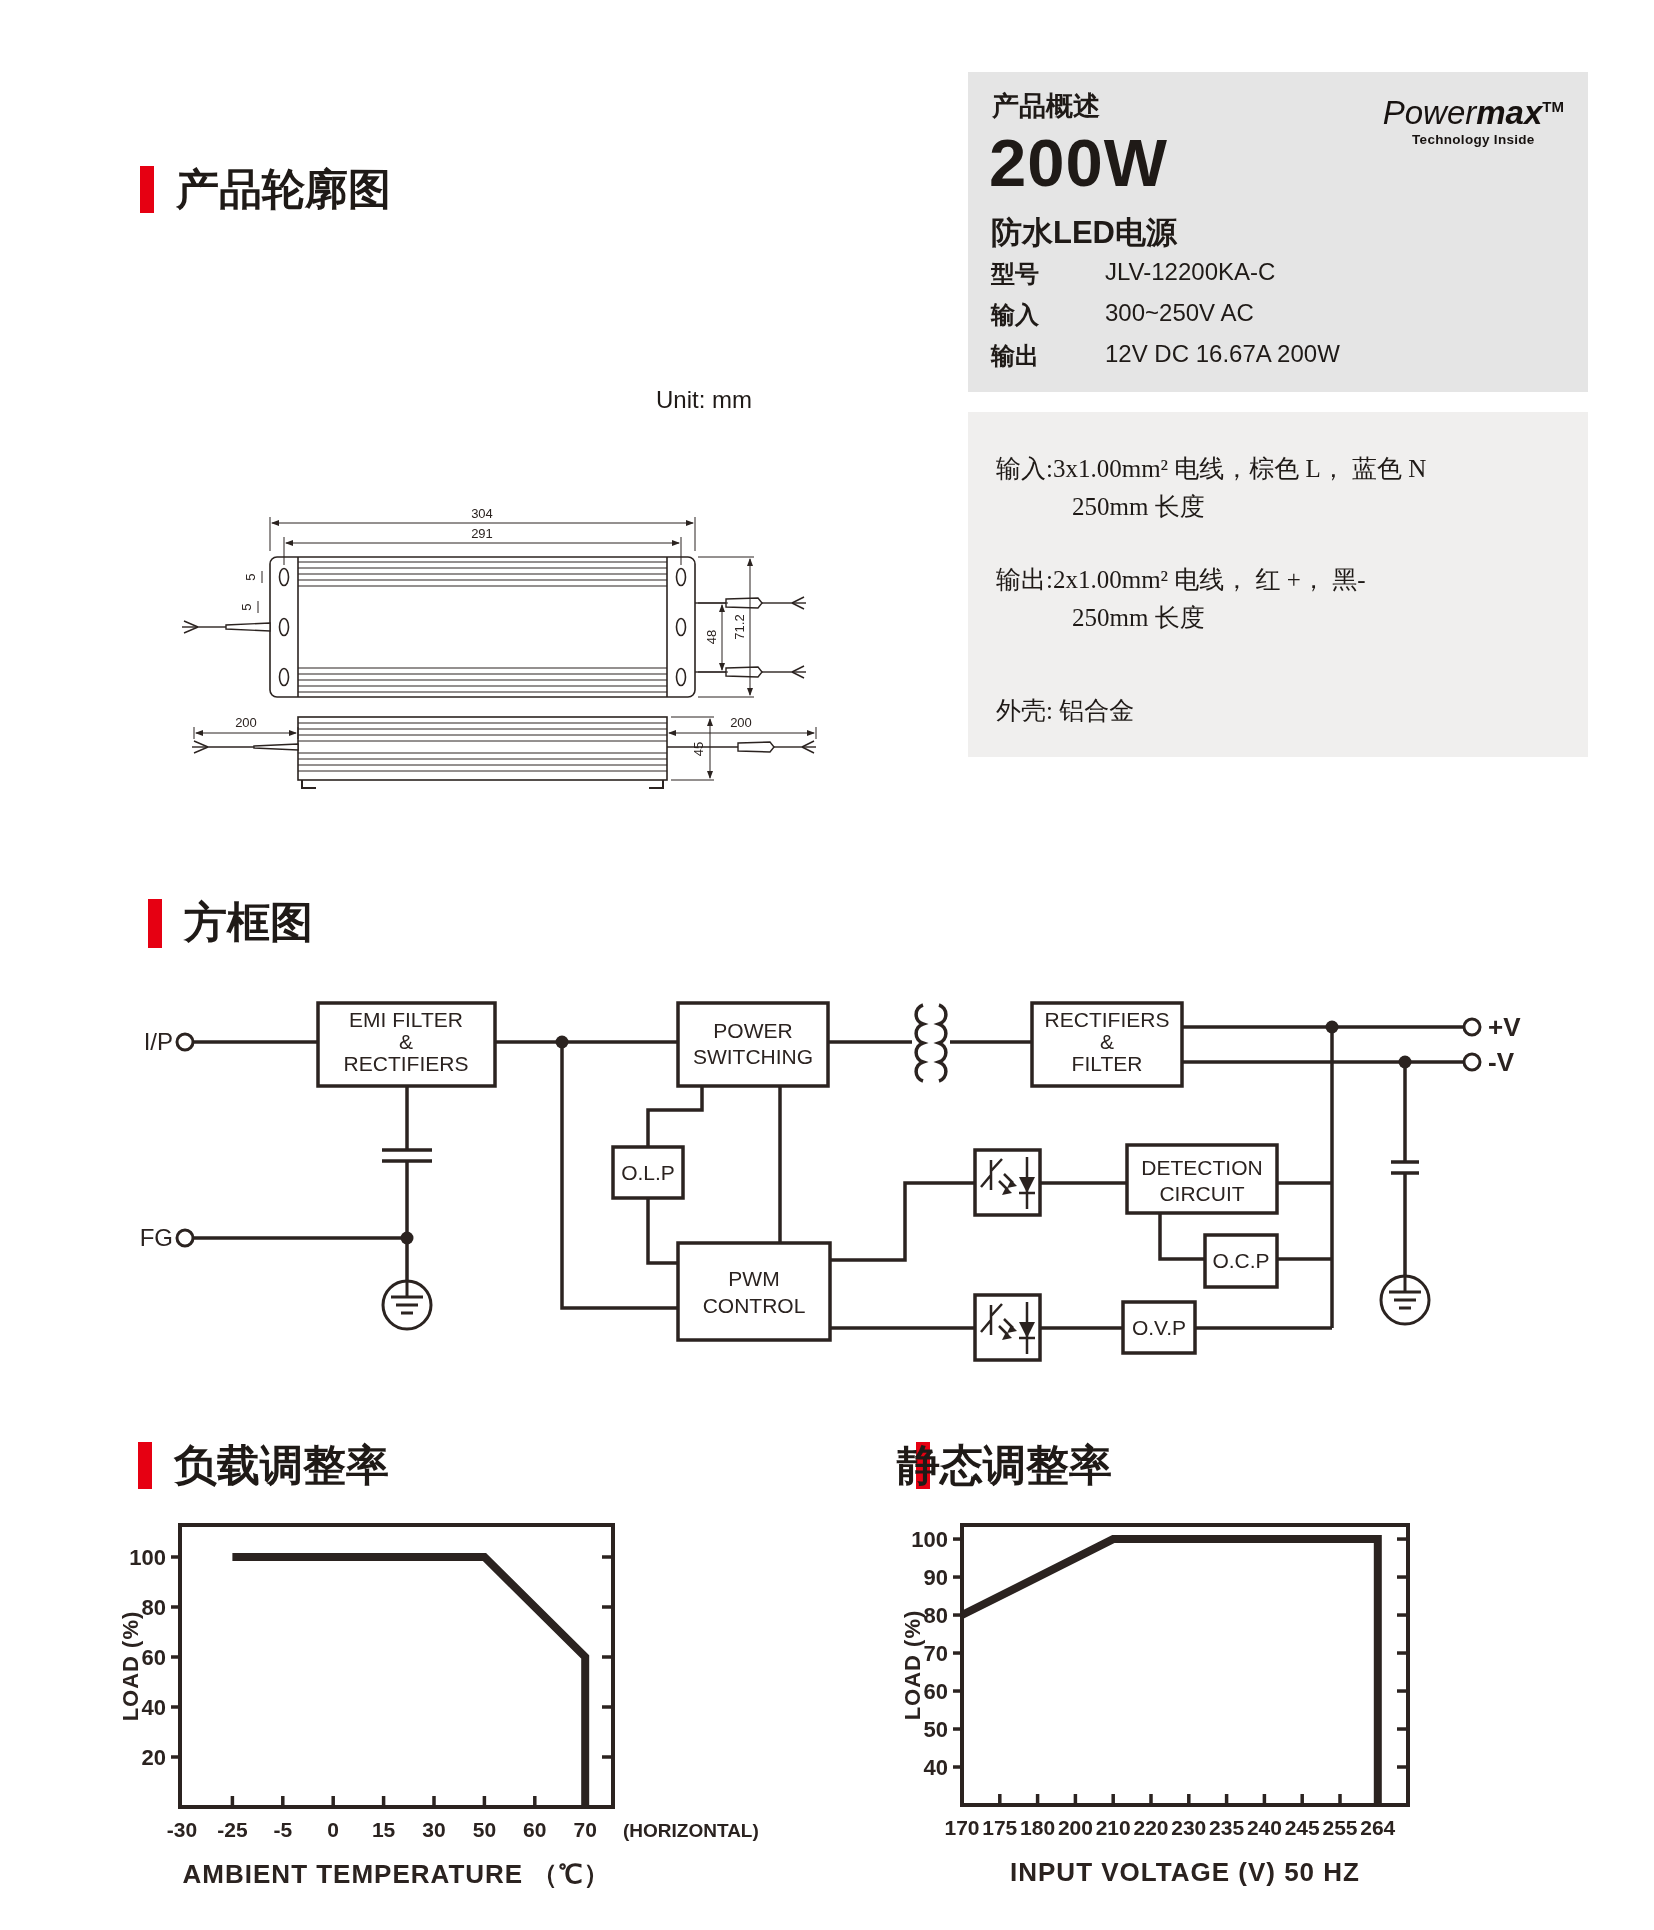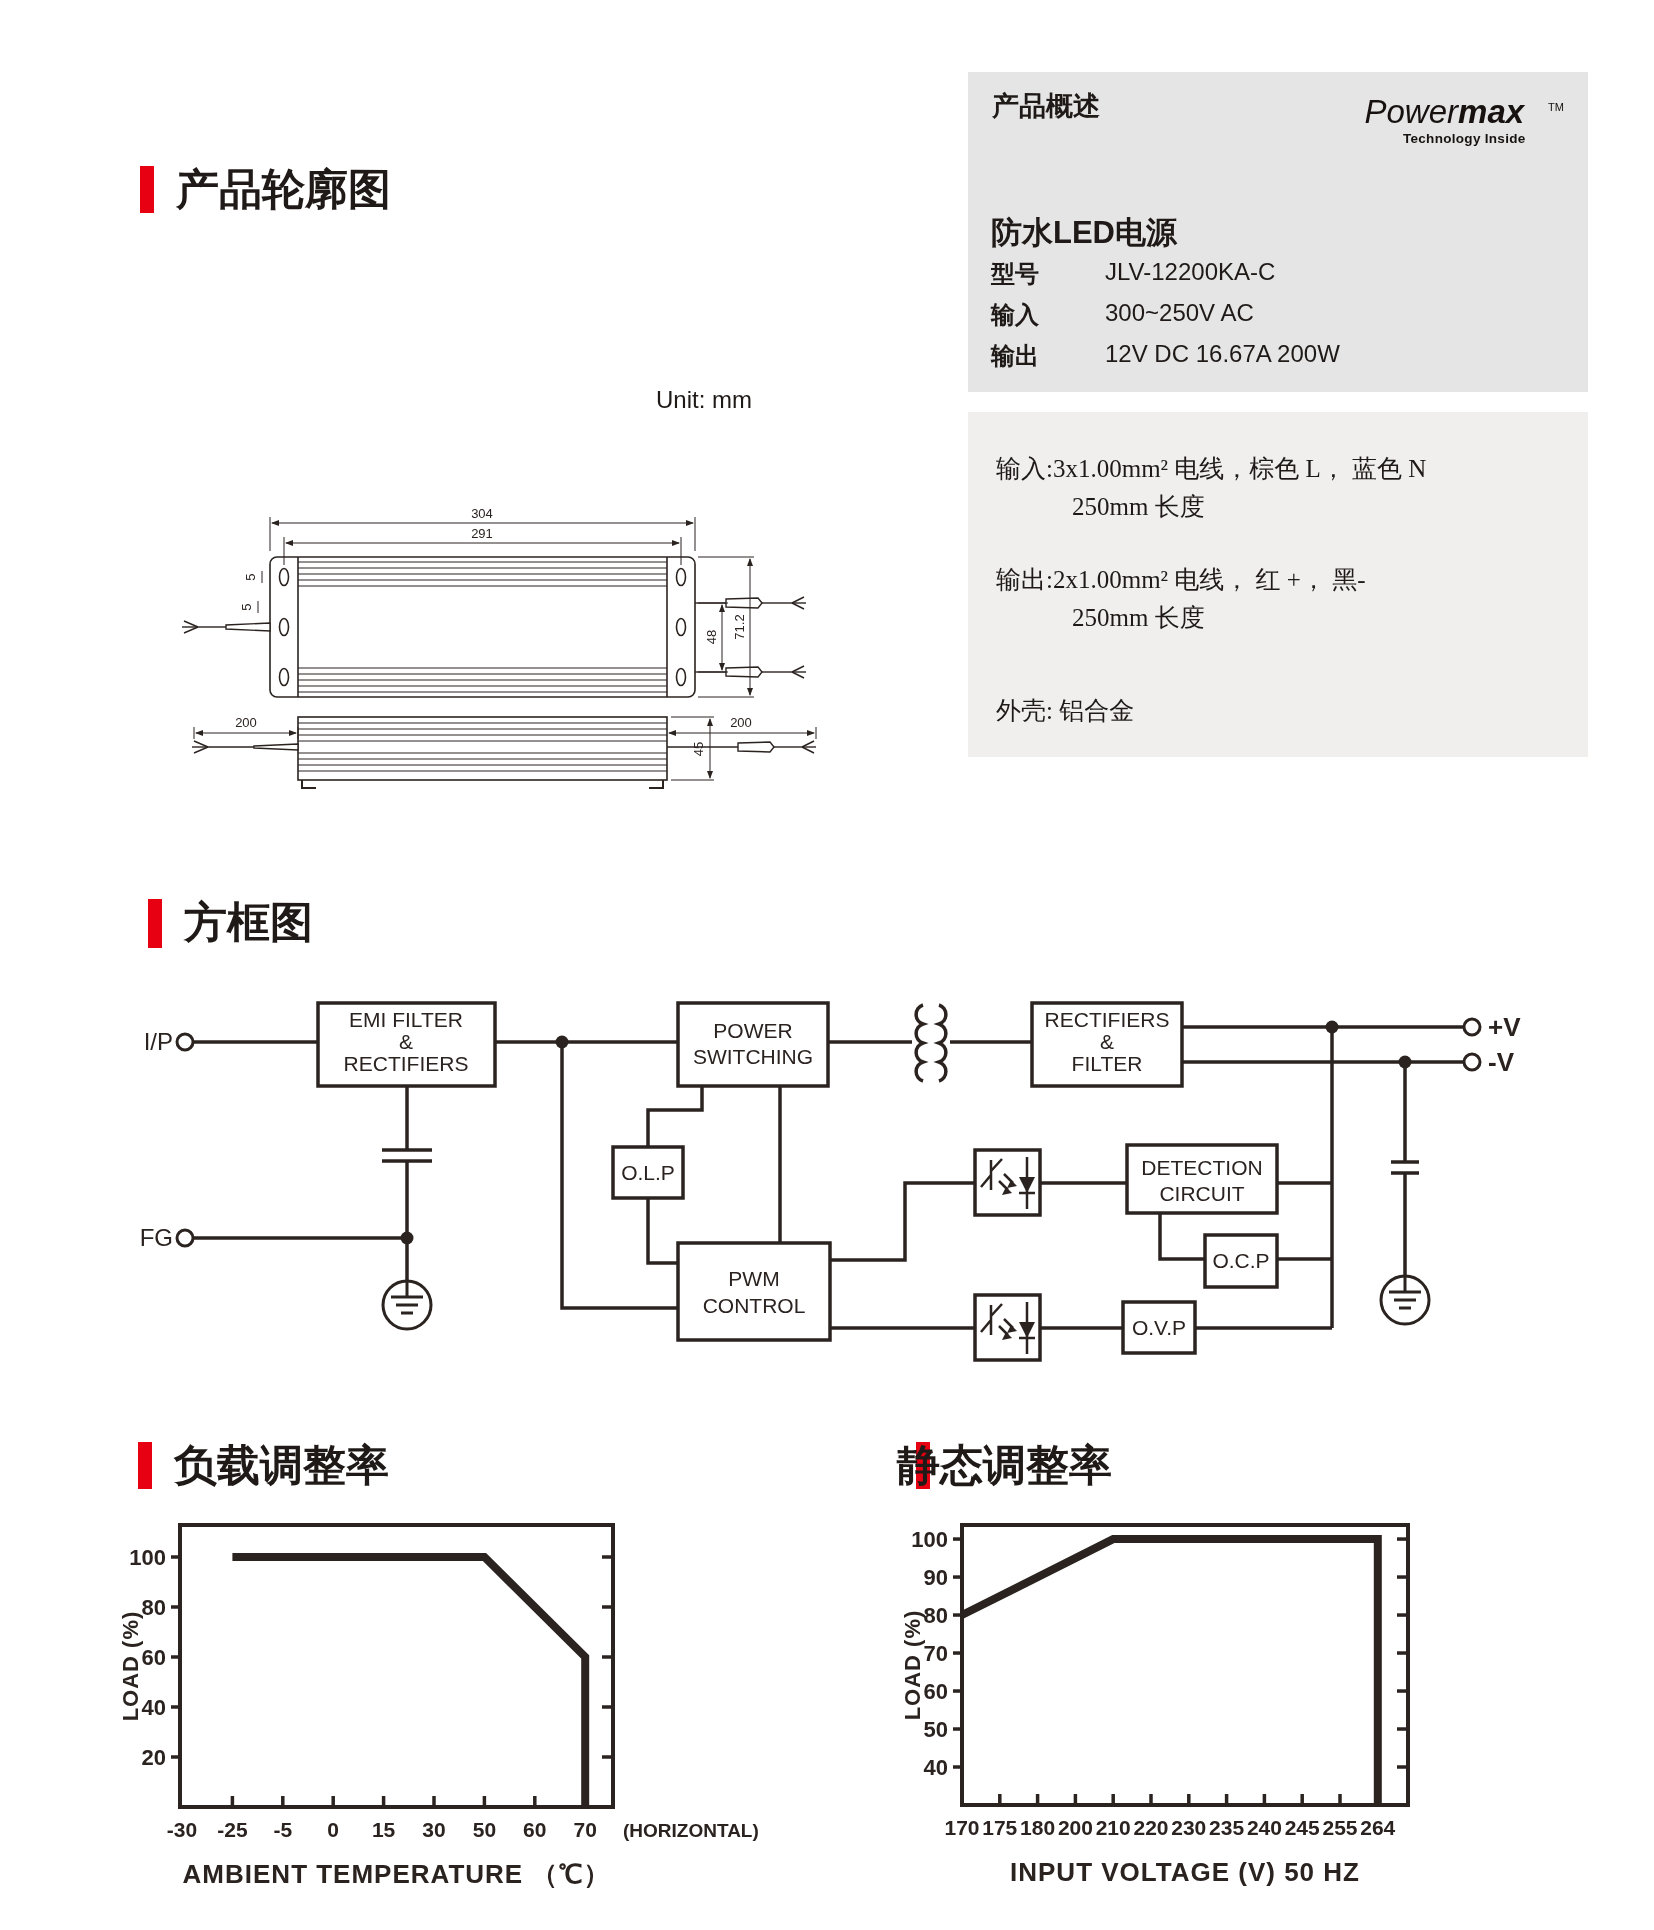--- a/index.html
+++ b/index.html
@@ -9,21 +9,21 @@
   .redbar{position:absolute;width:14px;height:47px;background:#e60012;}
   .sec-title{position:absolute;font-size:43px;font-weight:bold;color:#1f1a17;line-height:50px;white-space:nowrap;}
   .graybox{position:absolute;}
   .box1{left:968px;top:72px;width:620px;height:320px;background:#e5e5e5;}
   .box2{left:968px;top:412px;width:620px;height:345px;background:#f0efee;}
   .ov-label{position:absolute;left:24px;top:16px;font-size:27px;font-weight:bold;color:#1f1a17;}
   .logo{position:absolute;right:24px;top:18px;text-align:center;color:#171210;}
   .logo-line{font-size:33px;font-style:italic;white-space:nowrap;line-height:34px;}
   .logo-light{font-weight:500;}
   .logo-bold{font-weight:800;}
-  .logo-tm{font-size:11px;font-weight:normal;vertical-align:super;font-style:normal;margin-left:24px;}
+  .logo-tm{font-size:15px;font-weight:bold;vertical-align:super;font-style:normal;}
   .logo-tag{font-size:13.5px;font-weight:bold;letter-spacing:.3px;margin-top:2px;}
   .ov-power{position:absolute;left:21px;top:52px;font-size:67px;font-weight:800;color:#1f1a17;letter-spacing:1px;}
   .ov-sub{position:absolute;left:23px;top:140px;font-size:31px;font-weight:bold;color:#1f1a17;}
   .ov-rows{position:absolute;left:23px;top:186px;font-size:24px;color:#1f1a17;}
   .ov-row{display:flex;margin-bottom:9px;}
   .ov-row .lb{width:114px;font-weight:bold;}
   .spec{position:absolute;font-family:"Liberation Serif","DejaVu Serif",serif;font-size:25px;color:#1f1a17;white-space:nowrap;}
   .unit{position:absolute;left:656px;top:386px;font-size:24px;color:#1f1a17;}
   svg text{fill:#2b2320;}
   .dg-t{font-family:"Liberation Sans",sans-serif;font-size:21px;}
@@ -38,20 +38,21 @@
 
   <div class="redbar" style="left:140px;top:166px;"></div>
   <div class="sec-title" style="left:176px;top:164px;">产品轮廓图</div>
 
   <div class="graybox box1">
     <div class="ov-label">产品概述</div>
     <div class="logo">
       <div class="logo-line"><span class="logo-light">Power</span><span class="logo-bold">max</span><span class="logo-tm">TM</span></div>
       <div class="logo-tag">Technology Inside</div>
     </div>
+    <div class="ov-power">200W</div>
     <div class="ov-sub">防水LED电源</div>
     <div class="ov-rows">
       <div class="ov-row">
           <span class="lb">型号</span>
           <span>JLV-12200KA-C</span>
         </div>
       <div class="ov-row">
           <span class="lb">输入</span>
           <span>300~250V AC</span>
         </div>

